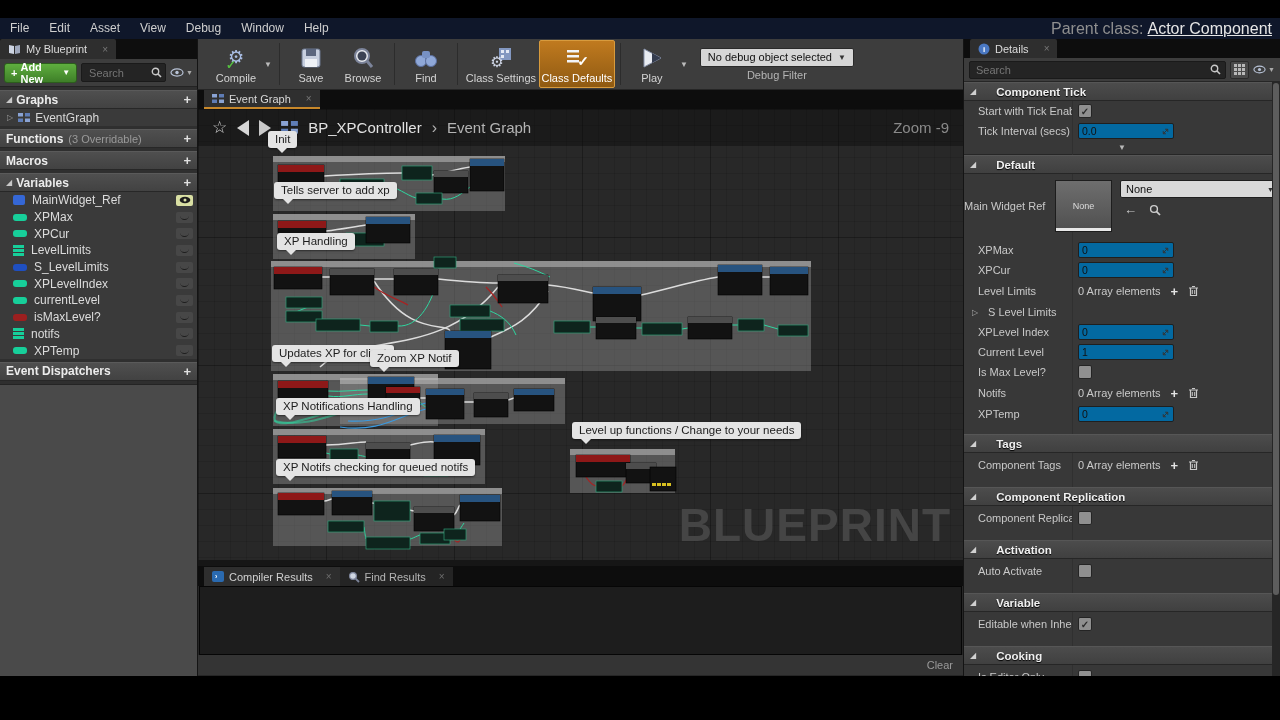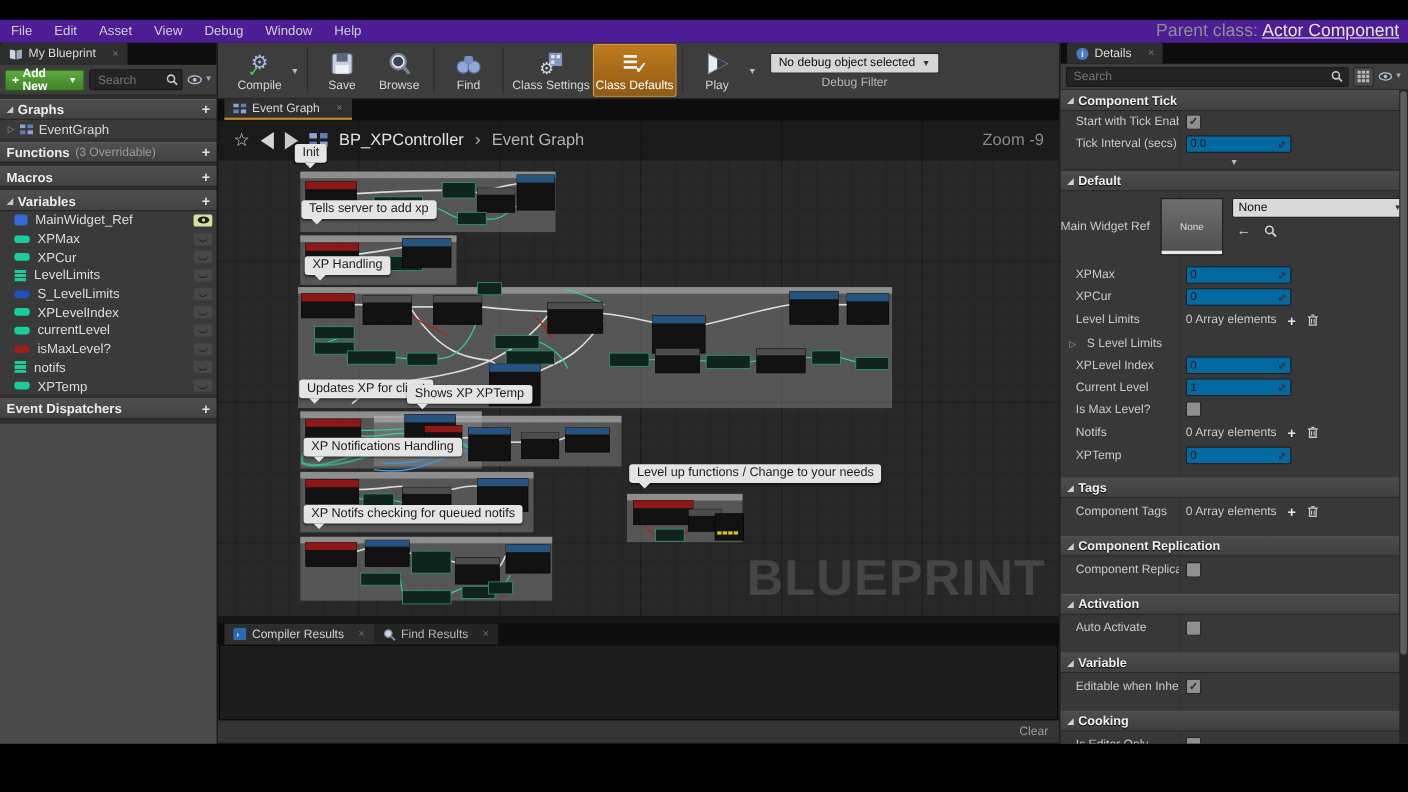--- a/index.html
+++ b/index.html
@@ -1,19 +1,19 @@
 <!DOCTYPE html>
 <html><head>
 <meta charset="utf-8">
 <style>
   html,body{margin:0;padding:0;background:#000;}
   .stage{position:relative;width:1280px;height:720px;background:#000;overflow:hidden;
          font-family:"Liberation Sans",sans-serif;-webkit-font-smoothing:antialiased;}
   
-  .menubar{position:absolute;left:0;top:18px;width:1280px;height:21px;background:#4c1d95;
+  .menubar{position:absolute;left:0;top:18px;width:1280px;height:21px;background:#0f172a;
            display:flex;align-items:center;border-bottom:1px solid #000;}
   .menu-item{padding:0 10px;font-size:12px;color:#cfcfcf;line-height:21px;}
   .parent-class{margin-left:auto;padding-right:8px;font-size:16px;color:#8f8f8f;}
   .parent-class b{color:#e6e6e6;font-weight:normal;text-decoration:underline;margin-left:4px;}
   
   .workspace{position:absolute;left:0;top:39px;width:1280px;height:637px;background:#262626;}
   
   .left-panel{position:absolute;left:0;top:0;width:197px;height:637px;background:#2f2f2f;}
   .lp-tabstrip{height:20px;background:#0e0e0e;display:flex;}
   .tab{display:inline-flex;align-items:center;gap:5px;background:#2e2e2e;padding:0 8px;
@@ -112,21 +112,21 @@
   
   .details{position:absolute;left:963px;top:0;width:317px;height:637px;background:#383838;border-left:1px solid #141414;box-sizing:border-box;overflow:hidden;}
   .dt-tabstrip{height:19px;background:#0d0d0d;display:flex;padding-left:6px;}
   .dt-search-row{height:23px;background:#3d3d3d;border-bottom:1px solid #262626;display:flex;align-items:center;padding:0 5px;gap:4px;}
   .dt-search{flex:1;display:flex;align-items:center;background:#242424;border:1px solid #1a1a1a;border-radius:2px;height:16px;padding:0 4px;}
   .dt-search input{flex:1;background:transparent;border:none;outline:none;color:#9a9a9a;font-size:11px;font-family:inherit;width:40px;}
   .sq-btn{width:17px;height:16px;background:#4a4a4a;border:1px solid #2a2a2a;border-radius:2px;display:flex;align-items:center;justify-content:center;}
   .dt-hdr{height:17px;background:linear-gradient(#4c4c4c,#404040);border-top:1px solid #565656;border-bottom:1px solid #262626;
      display:flex;align-items:center;padding:0 6px;gap:4px;}
   .dt-hdr .arr{font-size:8px;color:#d0d0d0;}
-  .dt-hdr .lbl{font-size:11.5px;font-weight:bold;color:#f0f0f0;text-shadow:0 1px 1px #000;}
+  .dt-hdr .lbl{font-size:11.5px;font-weight:bold;color:#f0f0f0;text-shadow:0 1px 1px #000;margin-left:16px;}
   .dt-body{position:relative;background:#383838;}
   .dt-body:before{content:"";position:absolute;left:108px;top:0;bottom:0;width:1px;background:#303030;}
   .dt-row{display:flex;align-items:center;min-height:20px;}
   .dt-row .lab{width:94px;padding-left:14px;font-size:11px;color:#c9c9c9;white-space:nowrap;overflow:hidden;flex:none;}
   .dt-row .lab.ind{padding-left:8px;width:100px;}
   .dt-row .exp{font-size:8px;color:#a8a8a8;padding-left:8px;width:8px;flex:none;}
   .dt-ctrl{display:flex;align-items:center;padding-left:6px;gap:10px;}
   .numfield{width:88px;height:14px;background:#0369a1;border:1px solid #1f1f1f;border-radius:2px;display:flex;align-items:center;
      font-size:10.5px;color:#111;padding:0 3px;justify-content:space-between;}
   .cb{width:12px;height:12px;background:#8f8f8f;border:1px solid #242424;border-radius:2px;display:flex;align-items:center;justify-content:center;}
@@ -712,21 +712,21 @@
                 <rect x="464" y="374" width="4" height="3" fill="#d8c020"></rect>
                 <rect x="469" y="374" width="4" height="3" fill="#d8c020"></rect>
               </g>
           </g>
         </svg>
 
         <div class="bubble" style="left:70px;top:22px">Init</div>
         <div class="bubble" style="left:76px;top:73px">Tells server to add xp</div>
         <div class="bubble" style="left:79px;top:124px">XP Handling</div>
         <div class="bubble" style="left:74px;top:236px">Updates XP for client</div>
-        <div class="bubble" style="left:172px;top:241px">Shows XP XPTemp</div>
+        <div class="bubble" style="left:172px;top:241px">Zoom XP Notif</div>
         <div class="bubble" style="left:78px;top:289px">XP Notifications Handling</div>
         <div class="bubble" style="left:78px;top:350px">XP Notifs checking for queued notifs</div>
         <div class="bubble" style="left:374px;top:313px">Level up functions / Change to your needs</div>
 
         <div class="watermark">BLUEPRINT</div>
       </div>
 
       <div class="gap6"></div>
 
       <div class="bot-tabstrip">

